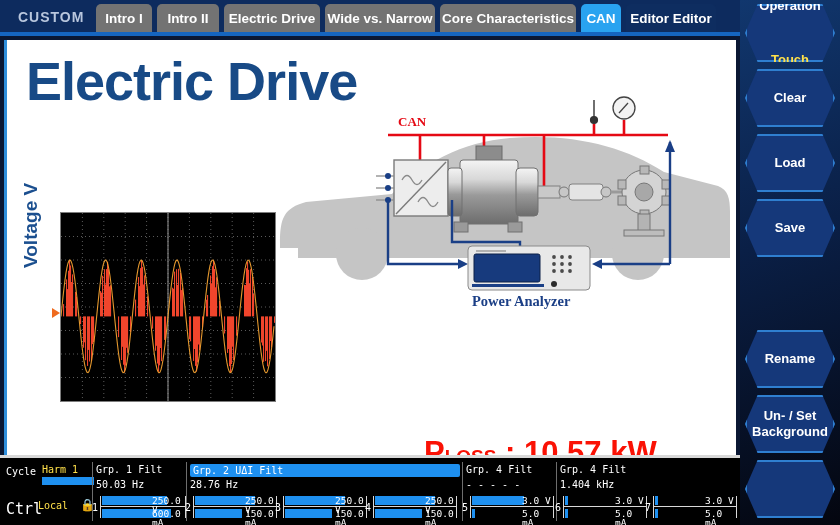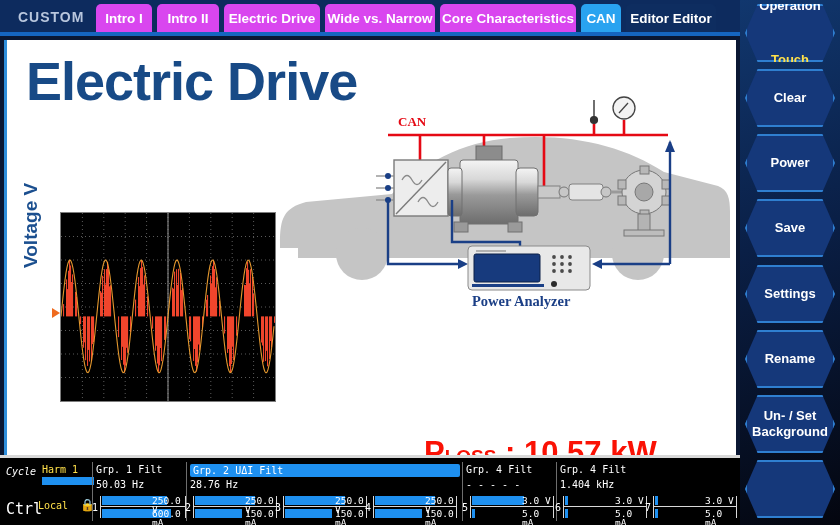--- a/index.html
+++ b/index.html
@@ -18,21 +18,21 @@
   #tabbar:after{
     content:"";position:absolute;left:0;bottom:0;width:740px;height:4px;
     background:#1565c0;
   }
   .custom-label{
     position:absolute;left:18px;top:9px;
     font-size:14px;letter-spacing:1px;color:#b8c6dd;font-weight:600;
   }
   .tab{
     position:absolute;top:4px;height:28px;
-    background:#d946ef;color:#ffffff;
+    background:#737373;color:#ffffff;
     border-radius:5px 5px 0 0;
     font-size:13.5px;font-weight:700;
     display:flex;align-items:center;justify-content:center;
     box-sizing:border-box;padding:0 7px;white-space:nowrap;
   }
   .tab.sel{background:#29a3f0;color:#ffffff;}
   .tab.scripted{background:#0e2d60;color:#ffffff;}
 
   
   #main{
@@ -426,42 +426,39 @@
 
   <div id="rail">
       <div class="hexbtn" style="top: 4px; height: 58px; gap: 37px;">
         <span>Operation</span>
         <span class="sub2">Touch</span>
       </div>
       <div class="hexbtn" style="top: 69px; height: 58px;">
         <span>Clear</span>
       </div>
       <div class="hexbtn" style="top: 134px; height: 58px;">
-        <span>Power</span>
+        <span>Load</span>
       </div>
       <div class="hexbtn" style="top: 199px; height: 58px;">
         <span>Save</span>
-      </div>
-      <div class="hexbtn" style="top: 265px; height: 58px;">
-        <span>Settings</span>
       </div>
       <div class="hexbtn" style="top: 330px; height: 58px;">
         <span>Rename</span>
       </div>
       <div class="hexbtn" style="top: 395px; height: 58px;">
         <span>Un- / Set</span>
         <span class="">Background</span>
       </div>
       <div class="hexbtn" style="top: 460px; height: 58px;">
         <span></span>
       </div>
     </div>
 
   <div id="status">
-    <div class="stxt" style="left:6px;top:8px;font-size:10px;font-style:italic;">Cycle</div>
+    <div class="stxt" style="left:6px;top:8px;font-size:10px;">Cycle</div>
     <div class="stxt yel" style="left:42px;top:6px;font-size:10px;">Harm 1</div>
     <div style="position:absolute;left:42px;top:19px;width:52px;height:8px;background:#1e90f0;"></div>
     <div class="stxt" style="left:6px;top:42px;font-size:15px;">Ctrl</div>
     <div class="stxt yel" style="left:38px;top:42px;font-size:10px;">Local</div>
     <div class="lock" style="left:80px;top:40px;">🔒</div>
 
     <div class="vdiv" style="left:92px;"></div>
     <div class="vdiv" style="left:186px;"></div>
     <div class="vdiv" style="left:462px;"></div>
     <div class="vdiv" style="left:556px;"></div>

